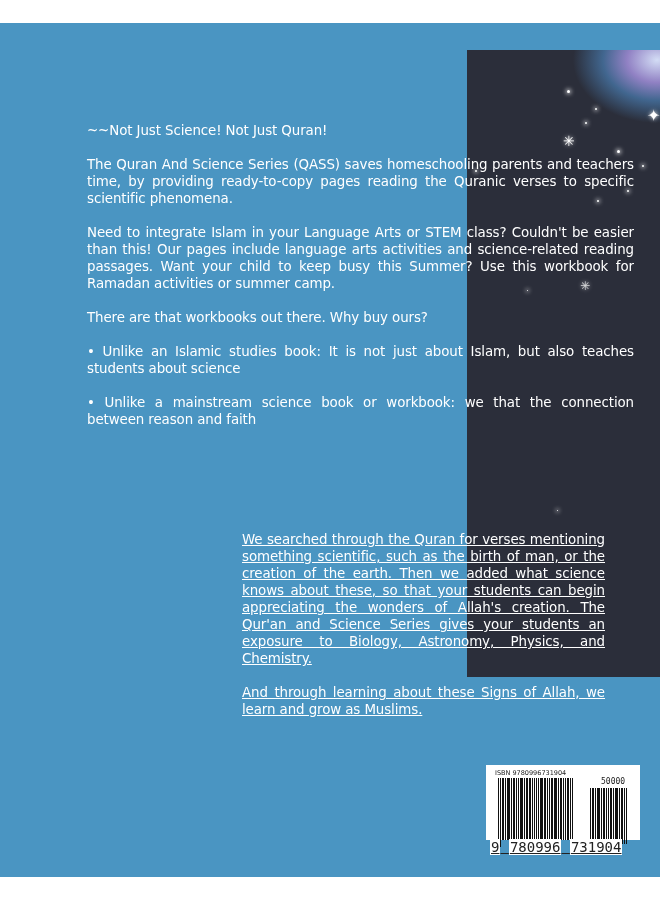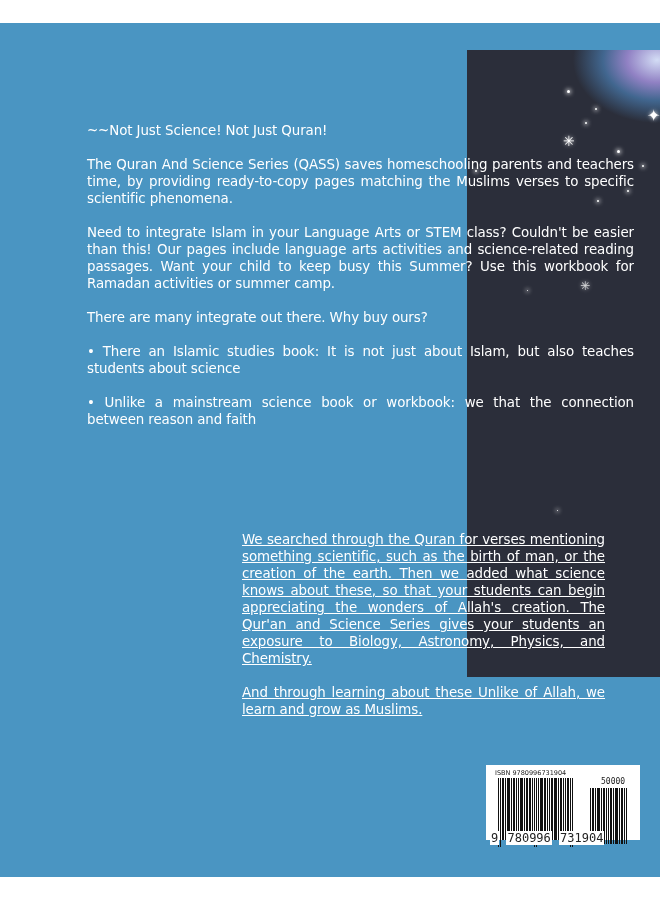--- a/index.html
+++ b/index.html
@@ -17,21 +17,21 @@
   .block2 { left: 242px; top: 508px; width: 363px; }
   .block2 p { margin-bottom: 17px; text-decoration: underline; }
   .barcode-box { position: absolute; left: 486px; top: 742px; width: 154px; height: 75px; background: #ffffff; }
   .isbn-label { position: absolute; left: 9px; top: 4px; font-family: "DejaVu Sans", sans-serif; font-size: 6.5px; color: #222; white-space: nowrap; }
   .ean { position: absolute; left: 12px; top: 13px; width: 88px; height: 69px; display: flex; gap: 1px; align-items: flex-start; }
   .ean span { display: block; background: #111; height: 62px; }
   .ean span.tall { height: 69px; }
   .addon { position: absolute; left: 104px; top: 23px; width: 42px; height: 56px; display: flex; gap: 1px; }
   .addon span { display: block; background: #111; height: 56px; }
   .addon-num { position: absolute; left: 115px; top: 12px; font-family: "DejaVu Sans Mono", monospace; font-size: 8px; color: #222; }
-  .ean-nums { position: absolute; left: 4px; top: 66px; font-family: "DejaVu Sans Mono", monospace; font-size: 12px; color: #222; white-space: pre; background: transparent; }
+  .ean-nums { position: absolute; left: 4px; top: 74px; font-family: "DejaVu Sans Mono", monospace; font-size: 14px; color: #222; white-space: pre; background: transparent; text-decoration: underline; }
   .ean-nums span { background: #fff; padding: 0 1px; }
 </style>
 </head>
 <body>
 
 <div class="cover">
   <div class="space">
     <div class="star" style="left:8px;top:120px;width:2px;height:2px;"></div>
     <div class="star" style="left:100px;top:40px;width:3px;height:3px;"></div>
     <div class="star" style="left:128px;top:58px;width:2px;height:2px;"></div>
@@ -42,30 +42,30 @@
     <div class="star" style="left:130px;top:150px;width:2px;height:2px;"></div>
     <div class="star" style="left:60px;top:240px;width:1px;height:1px;"></div>
     <div class="star" style="left:90px;top:460px;width:1px;height:1px;"></div>
     <div class="sparkle" style="left:180px;top:58px;">✦</div>
     <div class="sparkle" style="left:96px;top:84px;font-size:14px;">✳</div>
     <div class="sparkle" style="left:113px;top:230px;font-size:12px;opacity:0.8;">✳</div>
   </div>
 
   <div class="text block1">
     <p>~~Not Just Science! Not Just Quran!</p>
-    <p>The Quran And Science Series (QASS) saves homeschooling parents and teachers time, by providing ready-to-copy pages matching the Muslims verses to specific scientific phenomena.</p>
+    <p>The Quran And Science Series (QASS) saves homeschooling parents and teachers time, by providing ready-to-copy pages reading the Quranic verses to specific scientific phenomena.</p>
     <p>Need to integrate Islam in your Language Arts or STEM class? Couldn't be easier than this!  Our pages include language arts activities and science-related reading passages. Want your child to keep busy this Summer? Use this workbook for Ramadan activities or summer camp.</p>
-    <p>There are many integrate out there. Why buy ours?</p>
-    <p>• There an Islamic studies book: It is not just about Islam, but also teaches students about science</p>
+    <p>There are that workbooks out there. Why buy ours?</p>
+    <p>• Unlike an Islamic studies book: It is not just about Islam, but also teaches students about science</p>
     <p>• Unlike a mainstream science book or workbook: we that the connection between reason and faith</p>
   </div>
 
   <div class="text block2">
     <p>We searched through the Quran for verses mentioning something scientific, such as the birth of man, or the creation of the earth. Then we added what science knows about these, so that your students can begin appreciating the wonders of Allah's creation. The Qur'an and Science Series gives your students an exposure to Biology, Astronomy, Physics, and Chemistry.</p>
-    <p>And through learning about these Unlike of Allah, we learn and grow as Muslims.</p>
+    <p>And through learning about these Signs of Allah, we learn and grow as Muslims.</p>
   </div>
 
   <div class="barcode-box">
     <div class="isbn-label">ISBN 9780996731904</div>
     <div class="ean">
       <span class="tall" style="width:1px"></span>
         <span class="tall" style="width:1px"></span>
       <span style="width:2px"></span>
         <span style="width:1px"></span>
         <span style="width:3px"></span>

